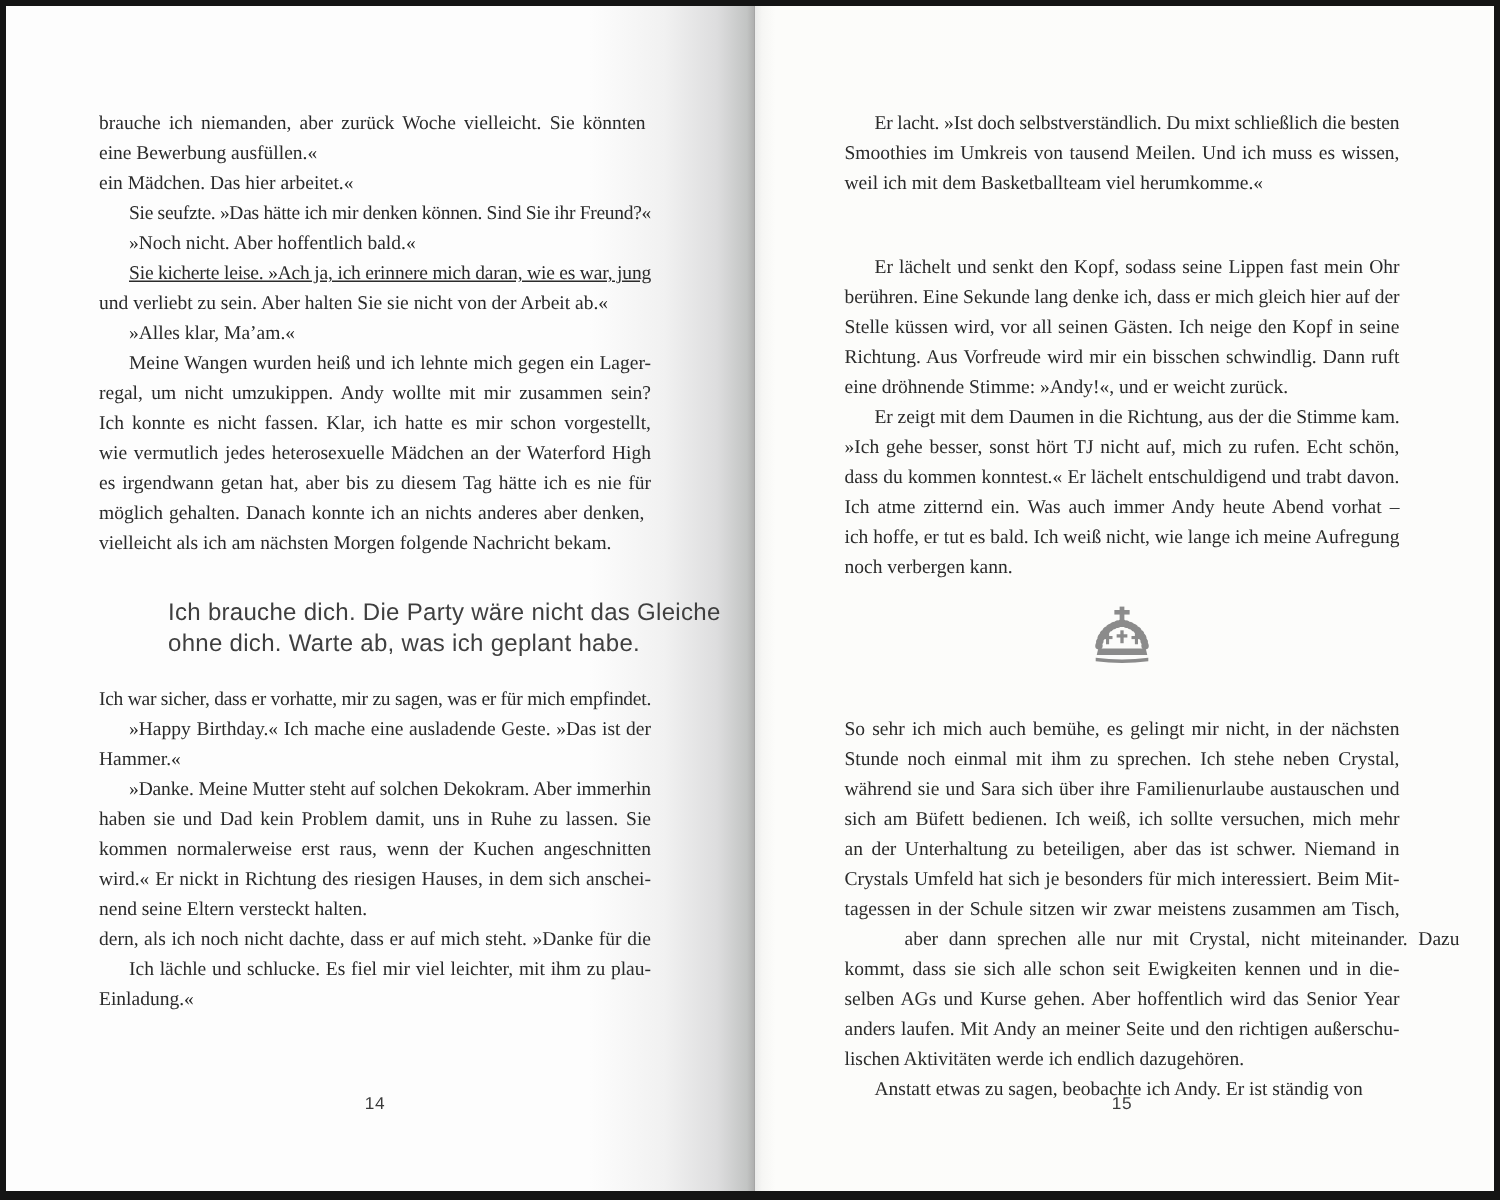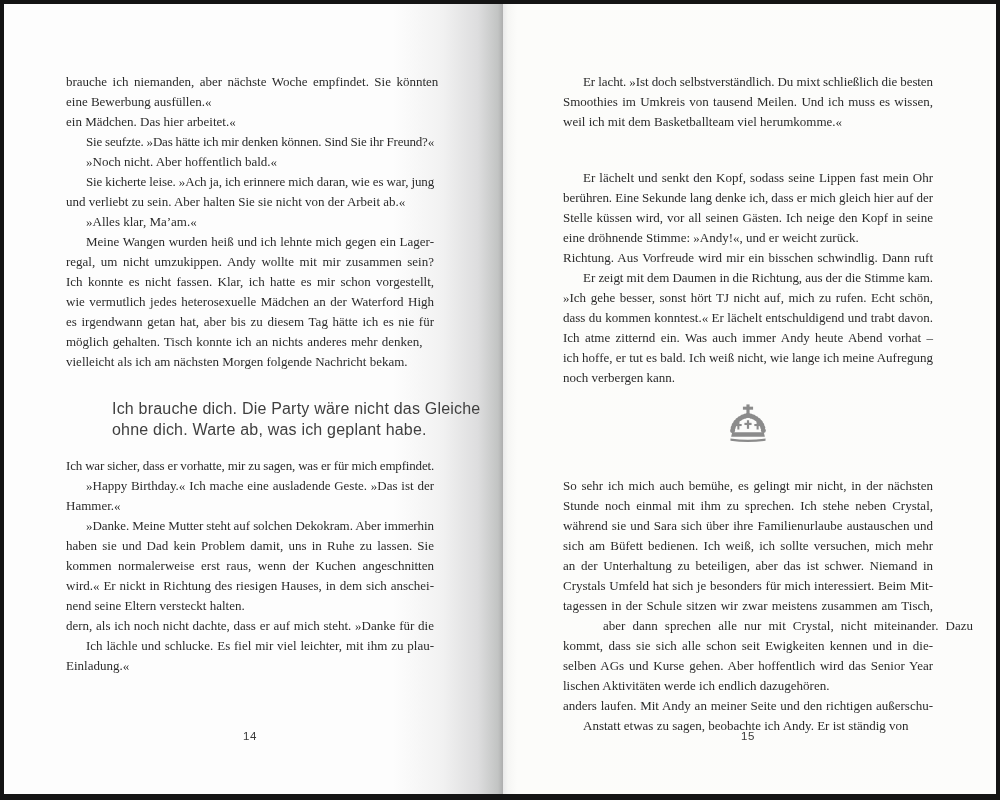--- a/index.html
+++ b/index.html
@@ -49,46 +49,46 @@
   .page-number.pn-left{left:62px;width:368px;}
   .page-number.pn-right{left:60px;width:370px;}
 </style>
 </head>
 <body>
 
 <div class="book">
   <div class="page page-left">
     <div class="text-flow flow-left">
         <div class="block-para">
-          <div class="line" style="word-spacing: 2.211px;"><span>brauche ich niemanden, aber nächste Woche empfindet. Sie könnten</span></div>
+          <div class="line" style="word-spacing: 2.211px;"><span>brauche ich niemanden, aber zurück Woche vielleicht. Sie könnten</span></div>
           <div class="line last"><span>eine Bewerbung ausfüllen.«</span></div>
         </div>
         <div class="block-para">
           <div class="line last"><span>ein Mädchen. Das hier arbeitet.«</span></div>
         </div>
         <div class="block-para">
           <div class="line first-indent last" style="letter-spacing: -0.197px;"><span>Sie seufzte. »Das hätte ich mir denken können. Sind Sie ihr Freund?«</span></div>
         </div>
         <div class="block-para">
           <div class="line first-indent last"><span>»Noch nicht. Aber hoffentlich bald.«</span></div>
         </div>
         <div class="block-para">
-          <div class="line first-indent" style="letter-spacing: -0.126px;"><span>Sie kicherte leise. »Ach ja, ich erinnere mich daran, wie es war, jung</span></div>
+          <div class="line first-indent" style="letter-spacing: -0.126px; text-decoration: underline;"><span>Sie kicherte leise. »Ach ja, ich erinnere mich daran, wie es war, jung</span></div>
           <div class="line last"><span>und verliebt zu sein. Aber halten Sie sie nicht von der Arbeit ab.«</span></div>
         </div>
         <div class="block-para">
           <div class="line first-indent last"><span>»Alles klar, Ma’am.«</span></div>
         </div>
         <div class="block-para">
           <div class="line first-indent" style="word-spacing: 0.444px;"><span>Meine Wangen wurden heiß und ich lehnte mich gegen ein Lager-</span></div>
           <div class="line" style="word-spacing: 2.337px;"><span>regal, um nicht umzukippen. Andy wollte mit mir zusammen sein?</span></div>
           <div class="line" style="word-spacing: 2.148px;"><span>Ich konnte es nicht fassen. Klar, ich hatte es mir schon vorgestellt,</span></div>
           <div class="line" style="word-spacing: 1.219px;"><span>wie vermutlich jedes heterosexuelle Mädchen an der Waterford High</span></div>
           <div class="line" style="word-spacing: 1.368px;"><span>es irgendwann getan hat, aber bis zu diesem Tag hätte ich es nie für</span></div>
-          <div class="line" style="word-spacing: 0.819px;"><span>möglich gehalten. Tisch konnte ich an nichts anderes mehr denken,</span></div>
+          <div class="line" style="word-spacing: 0.819px;"><span>möglich gehalten. Danach konnte ich an nichts anderes aber denken,</span></div>
           <div class="line last"><span>vielleicht als ich am nächsten Morgen folgende Nachricht bekam.</span></div>
         </div>
         <div class="block-message">
           <div class="message-line"><span>Ich brauche dich. Die Party wäre nicht das Gleiche</span></div>
           <div class="message-line"><span>ohne dich. Warte ab, was ich geplant habe.</span></div>
         </div>
         <div class="block-para">
           <div class="line last" style="letter-spacing: -0.176px;"><span>Ich war sicher, dass er vorhatte, mir zu sagen, was er für mich empfindet.</span></div>
         </div>
         <div class="block-para">
@@ -114,22 +114,22 @@
     <div class="text-flow flow-right">
         <div class="block-para">
           <div class="line first-indent" style="letter-spacing: -0.091px;"><span>Er lacht. »Ist doch selbstverständlich. Du mixt schließlich die besten</span></div>
           <div class="line" style="word-spacing: 1.036px;"><span>Smoothies im Umkreis von tausend Meilen. Und ich muss es wissen,</span></div>
           <div class="line last"><span>weil ich mit dem Basketballteam viel herumkomme.«</span></div>
         </div>
         <div class="block-para">
           <div class="line first-indent" style="word-spacing: 0.835px; margin-top: 36px;"><span>Er lächelt und senkt den Kopf, sodass seine Lippen fast mein Ohr</span></div>
           <div class="line" style="letter-spacing: -0.046px;"><span>berühren. Eine Sekunde lang denke ich, dass er mich gleich hier auf der</span></div>
           <div class="line" style="word-spacing: 0.747px;"><span>Stelle küssen wird, vor all seinen Gästen. Ich neige den Kopf in seine</span></div>
+          <div class="line" style="word-spacing: 0.925px;"><span>Richtung. Aus Vorfreude wird mir ein bisschen schwindlig. Dann ruft</span></div>
           <div class="line last"><span>eine dröhnende Stimme: »Andy!«, und er weicht zurück.</span></div>
-          <div class="line" style="word-spacing: 0.925px;"><span>Richtung. Aus Vorfreude wird mir ein bisschen schwindlig. Dann ruft</span></div>
         </div>
         <div class="block-para">
           <div class="line first-indent" style="letter-spacing: -0.048px;"><span>Er zeigt mit dem Daumen in die Richtung, aus der die Stimme kam.</span></div>
           <div class="line" style="word-spacing: 1.293px;"><span>»Ich gehe besser, sonst hört TJ nicht auf, mich zu rufen. Echt schön,</span></div>
           <div class="line" style="word-spacing: 0.233px;"><span>dass du kommen konntest.« Er lächelt entschuldigend und trabt davon.</span></div>
           <div class="line" style="word-spacing: 2.115px;"><span>Ich atme zitternd ein. Was auch immer Andy heute Abend vorhat –</span></div>
           <div class="line" style="letter-spacing: -0.002px;"><span>ich hoffe, er tut es bald. Ich weiß nicht, wie lange ich meine Aufregung</span></div>
           <div class="line last"><span>noch verbergen kann.</span></div>
         </div>
         <div class="block-ornament">
@@ -169,22 +169,22 @@
           <div class="line" style="word-spacing: 1.53px;"><span>So sehr ich mich auch bemühe, es gelingt mir nicht, in der nächsten</span></div>
           <div class="line" style="word-spacing: 2.631px;"><span>Stunde noch einmal mit ihm zu sprechen. Ich stehe neben Crystal,</span></div>
           <div class="line" style="word-spacing: 0.799px;"><span>während sie und Sara sich über ihre Familienurlaube austauschen und</span></div>
           <div class="line" style="word-spacing: 2.019px;"><span>sich am Büfett bedienen. Ich weiß, ich sollte versuchen, mich mehr</span></div>
           <div class="line" style="word-spacing: 2.416px;"><span>an der Unterhaltung zu beteiligen, aber das ist schwer. Niemand in</span></div>
           <div class="line" style="word-spacing: 0.427px;"><span>Crystals Umfeld hat sich je besonders für mich interessiert. Beim Mit-</span></div>
           <div class="line" style="word-spacing: 1.005px;"><span>tagessen in der Schule sitzen wir zwar meistens zusammen am Tisch,</span></div>
           <div class="line" style="word-spacing: 3.849px; margin-left: 40px;"><span>aber dann sprechen alle nur mit Crystal, nicht miteinander. Dazu</span></div>
           <div class="line" style="word-spacing: 2.061px;"><span>kommt, dass sie sich alle schon seit Ewigkeiten kennen und in die-</span></div>
           <div class="line" style="word-spacing: 1.569px;"><span>selben AGs und Kurse gehen. Aber hoffentlich wird das Senior Year</span></div>
+          <div class="line" style="word-spacing: 0.502px;"><span>anders laufen. Mit Andy an meiner Seite und den richtigen außerschu-</span></div>
           <div class="line last"><span>lischen Aktivitäten werde ich endlich dazugehören.</span></div>
-          <div class="line" style="word-spacing: 0.502px;"><span>anders laufen. Mit Andy an meiner Seite und den richtigen außerschu-</span></div>
         </div>
         <div class="block-para">
           <div class="line first-indent last"><span>Anstatt etwas zu sagen, beobachte ich Andy. Er ist ständig von</span></div>
         </div>
       </div>
     <div class="page-number pn-right">15</div>
   </div>
 </div>
 
 </body></html>

